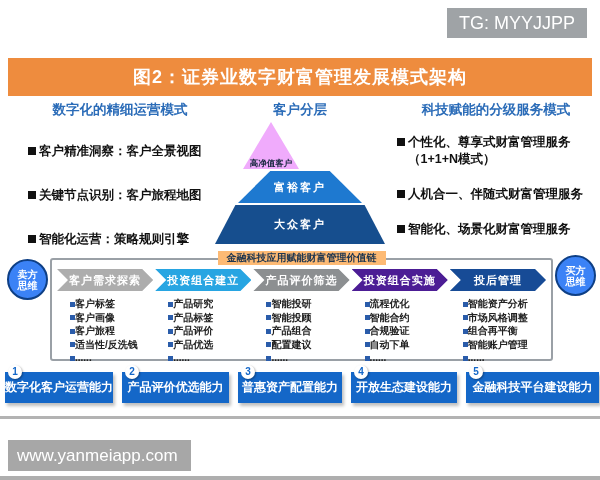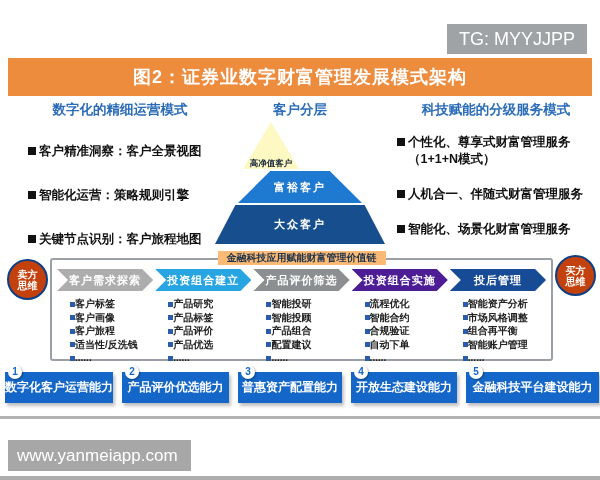--- a/index.html
+++ b/index.html
@@ -1,20 +1,20 @@
 <!DOCTYPE html>
 <html><head>
 <meta charset="utf-8">
 <style>
   html,body{margin:0;padding:0;background:#fff;}
   .canvas{position:relative;width:600px;height:480px;background:#ffffff;overflow:hidden;
           font-family:"Liberation Sans",sans-serif;}
 
   
-  .tg-badge{position:absolute;top:24px;right:13px;background:#9fa3a6;color:#fff;
+  .tg-badge{position:absolute;top:8px;right:13px;background:#9fa3a6;color:#fff;
             font-size:18px;line-height:30px;padding:0 12px;}
   .url-bar{position:absolute;left:8px;top:440px;width:183px;height:31px;background:#a7a7a7;
            color:#fff;font-size:17px;display:flex;align-items:center;padding-left:9px;box-sizing:border-box;}
   .bottom-edge{position:absolute;left:0;bottom:0;width:600px;height:4px;background:#aeaeae;}
 
   
   .banner{position:absolute;left:8px;top:58px;width:584px;height:38px;background:#ee8c3e;
           display:flex;align-items:center;justify-content:center;}
   .banner-title{color:#fff;font-size:18px;font-weight:bold;letter-spacing:1px;}
 
@@ -50,21 +50,21 @@
   .vc-stage{flex:1;height:22px;display:flex;align-items:center;justify-content:center;
             color:#fff;font-size:11px;font-weight:bold;letter-spacing:1px;
             clip-path:polygon(0 0,calc(100% - 11px) 0,100% 50%,calc(100% - 11px) 100%,0 100%,11px 50%);}
   .vc-cols{display:flex;margin-top:7px;padding:0 4px;}
   .vc-col{flex:1;padding-left:14px;display:flex;flex-direction:column;gap:1.5px;}
   .vc-item{display:flex;align-items:center;gap:0;font-size:10px;font-weight:bold;
            color:#222;line-height:12px;white-space:nowrap;}
   .vc-sq{flex:none;width:5px;height:5px;background:#2a5caa;}
 
   
-  .think-circle{position:absolute;width:41px;height:41px;border-radius:50%;background:#c2410c;
+  .think-circle{position:absolute;width:41px;height:41px;border-radius:50%;background:#3b82f6;
                 border:2px solid #0e3f85;box-sizing:border-box;color:#fff;display:flex;
                 align-items:center;justify-content:center;text-align:center;}
   .tc-left{left:7px;top:259px;}
   .tc-right{left:555px;top:255px;}
   .think-circle span{display:block;width:22px;font-size:10px;font-weight:bold;line-height:11px;}
 
   
   .caps{position:absolute;left:5px;top:372px;width:590px;display:flex;gap:9px;}
   .cap{position:relative;height:31px;background:#1467c8;box-shadow:2px 3px 3px rgba(0,0,0,.25);
        color:#fff;font-size:12px;font-weight:bold;display:flex;align-items:center;
@@ -89,25 +89,25 @@
 
   <div class="panel panel-left">
     <div class="panel-header">数字化的精细运营模式</div>
     <div class="panel-items">
       <div class="p-item">
         <span class="p-sq"></span>
         <span>客户精准洞察：客户全景视图</span>
       </div>
       <div class="p-item">
         <span class="p-sq"></span>
+        <span>关键节点识别：客户旅程地图</span>
+      </div>
+      <div class="p-item">
+        <span class="p-sq"></span>
         <span>智能化运营：策略规则引擎</span>
-      </div>
-      <div class="p-item">
-        <span class="p-sq"></span>
-        <span>关键节点识别：客户旅程地图</span>
       </div>
     </div>
   </div>
 
   <div class="panel panel-right">
     <div class="panel-header">科技赋能的分级服务模式</div>
     <div class="panel-items">
       <div class="p-item">
         <span class="p-sq"></span>
         <span>个性化、尊享式财富管理服务（1+1+N模式）</span>
@@ -118,21 +118,21 @@
       </div>
       <div class="p-item">
         <span class="p-sq"></span>
         <span>智能化、场景化财富管理服务</span>
       </div>
     </div>
   </div>
 
   <div class="pyramid">
     <div class="pyr-header">客户分层</div>
-    <div class="tier tier-top" style="background-color: #fef9c3; margin-left: 28px;">
+    <div class="tier tier-top" style="background-color: #f0abfc; margin-left: 28px;">
       <div class="tier-top-label">高净值客户</div>
     </div>
     <div class="tier tier-mid" style="background-color: rgb(30, 121, 208);">富裕客户</div>
     <div class="tier tier-base" style="background-color: rgb(22, 78, 142);">大众客户</div>
   </div>
 
   <div class="think-circle tc-left">
     <span>卖方思维</span>
   </div>
   <div class="think-circle tc-right">

